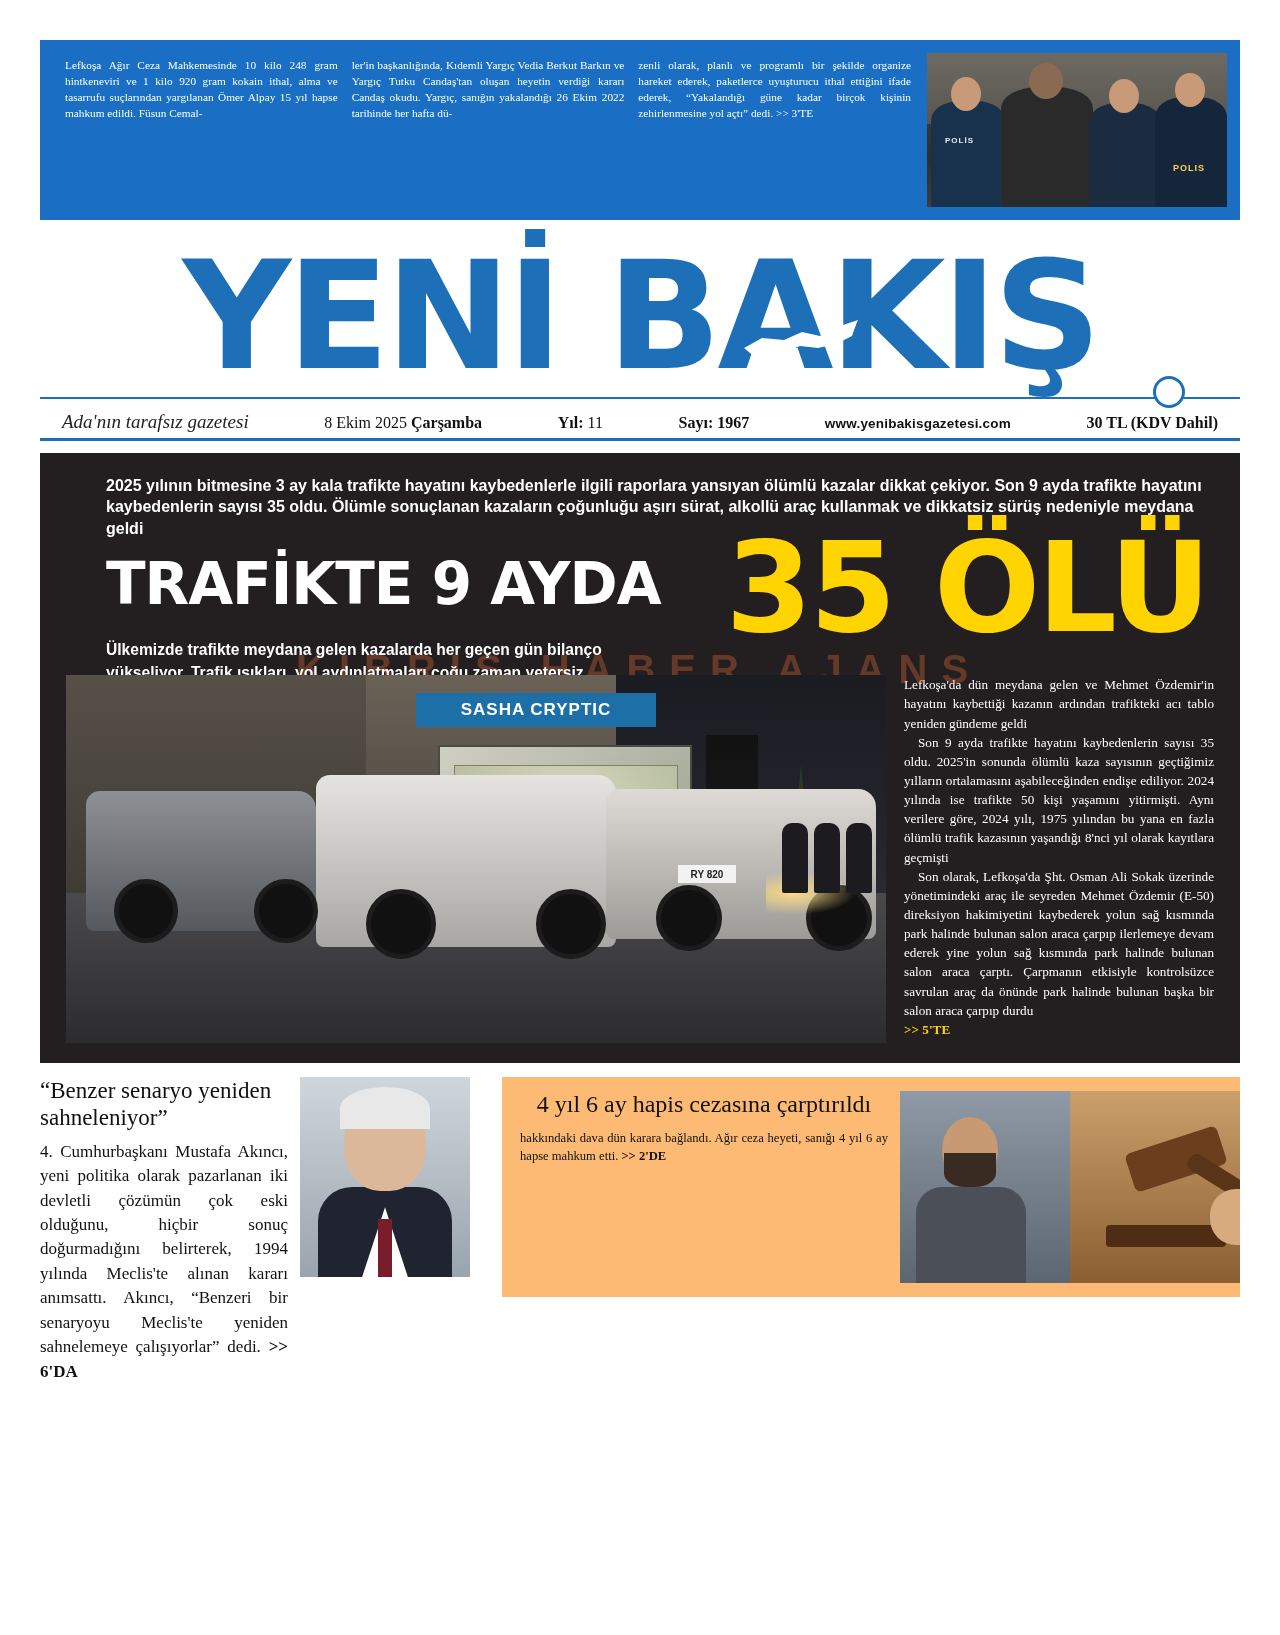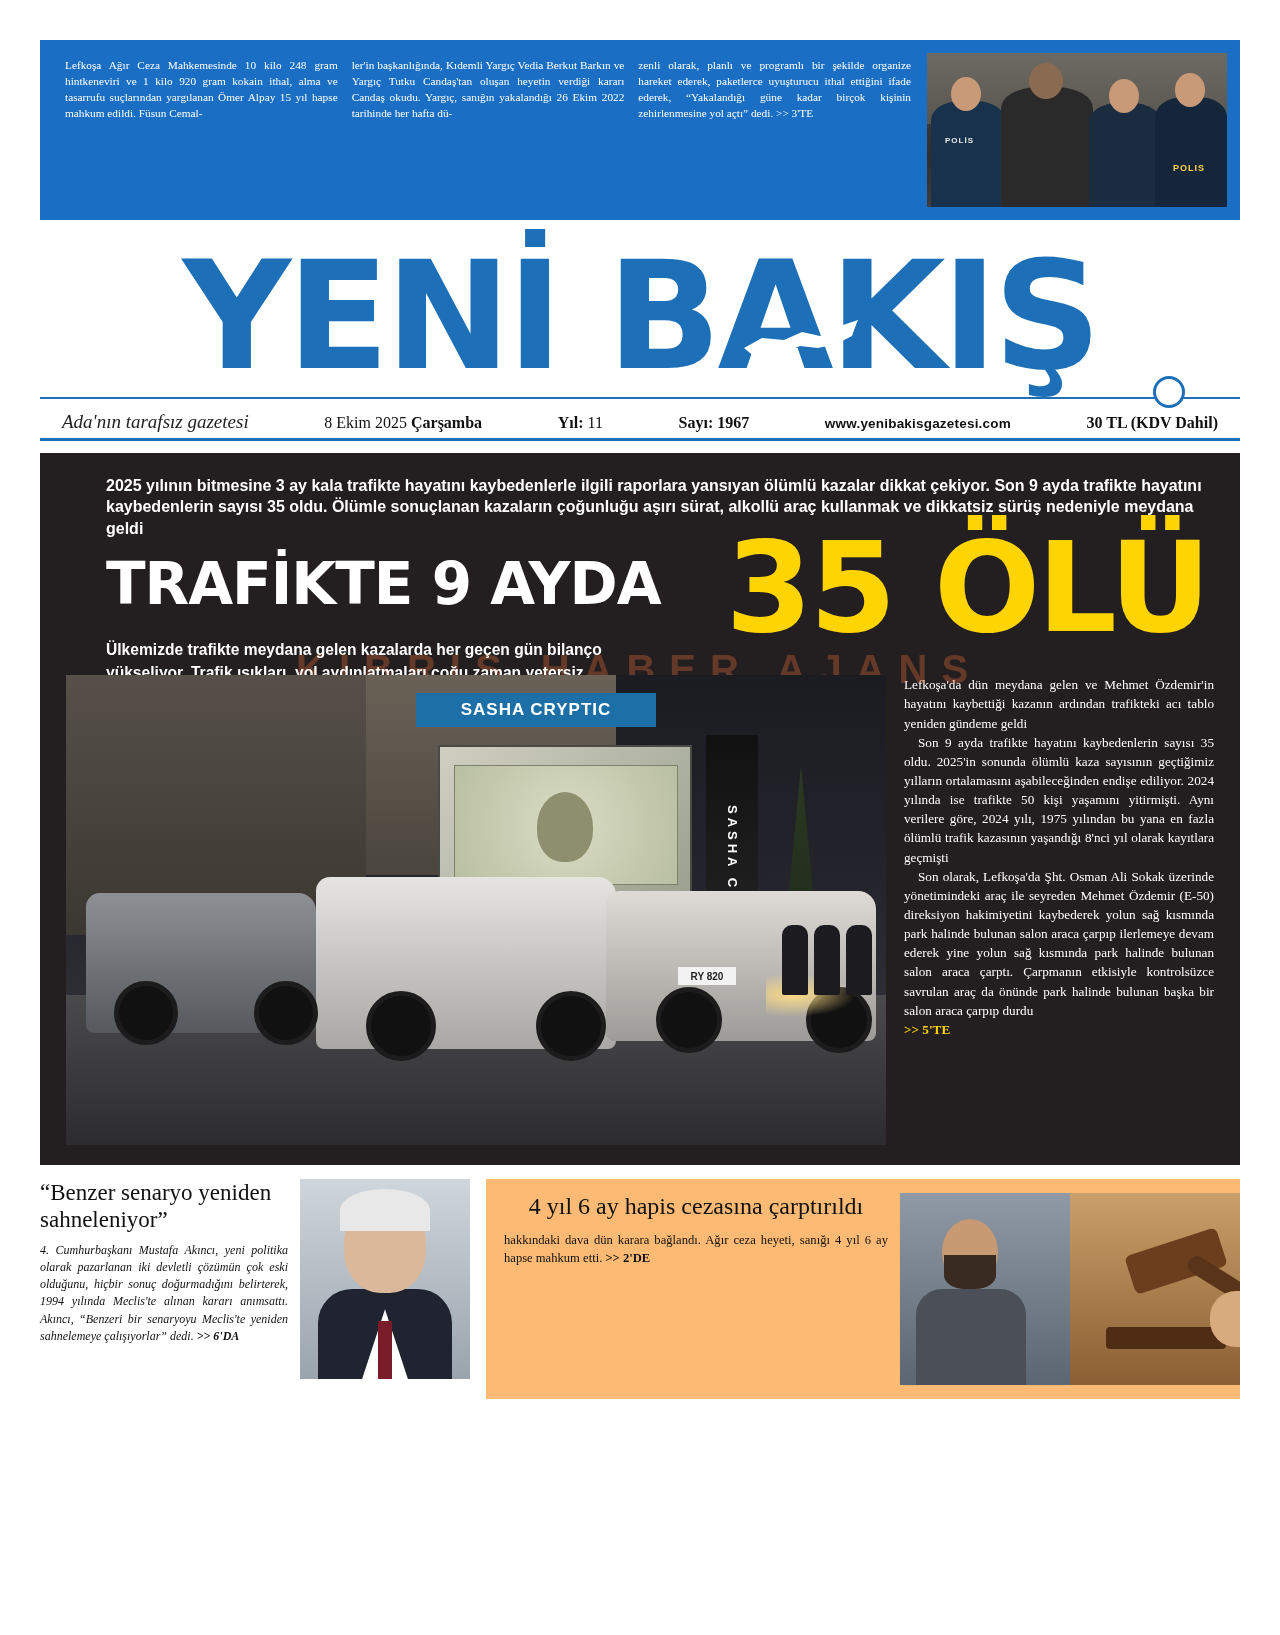--- a/index.html
+++ b/index.html
@@ -241,21 +241,21 @@
     white-space: nowrap;
     margin-top: 16px;
   }
   .lower-row {
     display: flex;
     gap: 18px;
     margin-top: 4px;
   }
   .crash-photo {
     flex: 0 0 820px;
-    height: 470px;
+    height: 368px;
     position: relative;
     overflow: hidden;
     background: #0e0e12;
     text-align: right;
   }
   .cp-sky { position:absolute; inset:0; background: linear-gradient(180deg,#1b1b22 0%, #24242c 45%, #3a3a40 100%); }
   .cp-building {
     position:absolute; left:0; top:0; width: 300px; height: 260px;
     background: linear-gradient(180deg,#565049,#3b3731);
   }
@@ -334,44 +334,43 @@
     color: #fff;
     text-align: justify;
   }
   .side-col p { margin: 0 0 0 0; text-indent: 14px; }
   .side-col p.first { text-indent: 0; }
   .ref-yellow { color: #ffd400; font-weight: bold; }
 
   
   .bottom-row {
     display: flex;
-    gap: 16px;
+    gap: 32px;
     margin-top: 14px;
     height: 220px;
   }
   .bn-left {
     flex: 0 0 430px;
     display: flex;
     gap: 12px;
   }
   .bn-left-text { flex: 1 1 auto; }
   .bn-title {
     font-size: 23px;
     line-height: 1.18;
     font-family: "Liberation Serif", serif;
     color: #111;
     margin-bottom: 8px;
   }
   .bn-body {
     font-family: "Liberation Serif", serif;
-    font-size: 12px;
+    font-size: 17px;
     line-height: 1.44;
     text-align: justify;
     color: #111;
-    font-style: italic;
   }
   .ref-dark { font-weight: bold; }
   .portrait {
     flex: 0 0 170px;
     height: 200px;
     background: linear-gradient(180deg,#cfd6dc,#9aa4ad);
     position: relative;
     overflow: hidden;
   }
   .pt-head {

